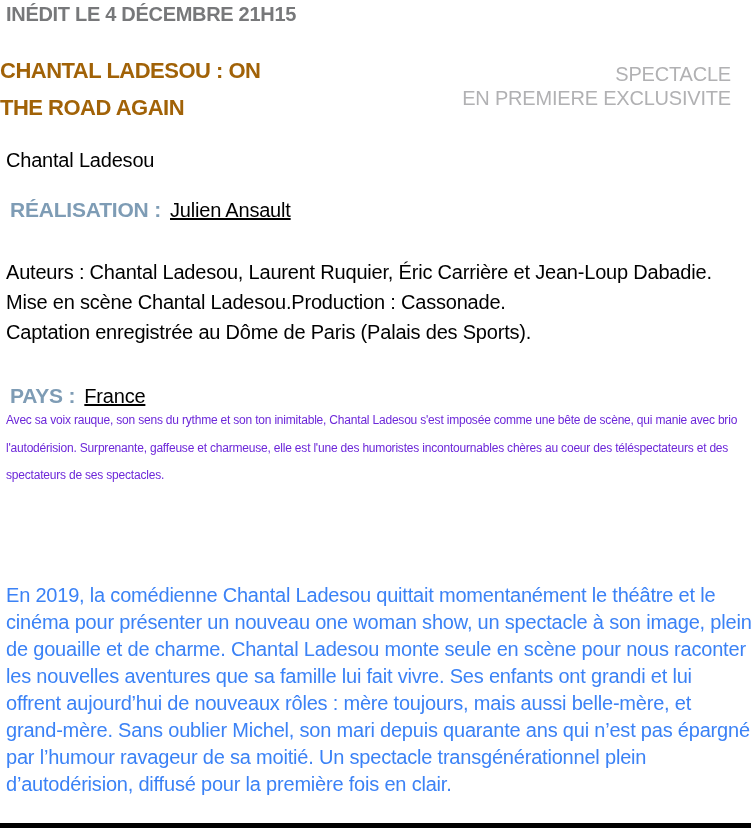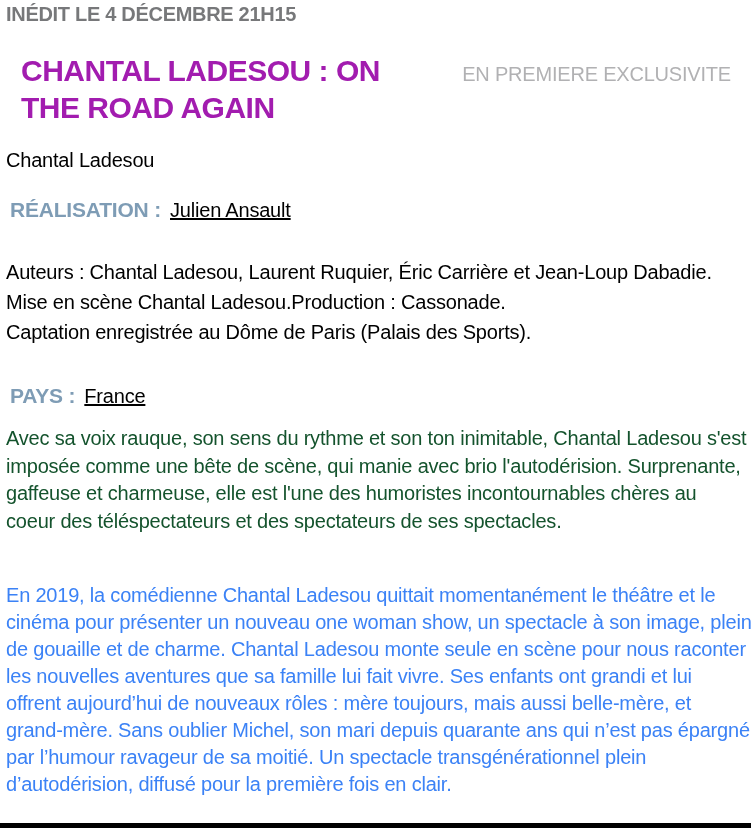--- a/index.html
+++ b/index.html
@@ -22,27 +22,27 @@
     left: 6px;
     font-size: 20px;
     font-weight: bold;
     letter-spacing: -0.3px;
     color: #77787a;
     white-space: nowrap;
   }
   .title {
     position: absolute;
     top: 52px;
-    left: 21px;
+    left: 0;
     width: 470px;
-    font-size: 30px;
+    font-size: 22px;
     font-weight: bold;
     line-height: 37px;
     letter-spacing: -0.5px;
-    color: #a21caf;
+    color: #a16207;
   }
   .title .line { display: block; }
   .category {
     position: absolute;
     top: 62px;
     right: 20px;
     text-align: right;
     font-size: 20px;
     line-height: 24px;
     letter-spacing: -0.2px;
@@ -84,27 +84,27 @@
     top: 257px;
     left: 6px;
     width: 742px;
     font-size: 20px;
     line-height: 30px;
     letter-spacing: -0.2px;
     color: #000000;
   }
   .synopsis-p1 {
     position: absolute;
-    top: 425px;
+    top: 407px;
     left: 6px;
     width: 744px;
-    font-size: 20px;
+    font-size: 12px;
     line-height: 27.5px;
     letter-spacing: -0.2px;
-    color: #14532d;
+    color: #6d28d9;
   }
   .synopsis-p2 {
     position: absolute;
     top: 582px;
     left: 6px;
     width: 746px;
     font-size: 20px;
     line-height: 27px;
     letter-spacing: -0.2px;
     color: #3b82f6;
@@ -124,20 +124,21 @@
 <div class="page">
 
   <div class="broadcast-info">INÉDIT LE 4 DÉCEMBRE 21H15</div>
 
   <h1 class="title" style="margin:0;">
     <span class="line">CHANTAL LADESOU : ON</span>
     <span class="line">THE ROAD AGAIN</span>
   </h1>
 
   <div class="category">
+    <span class="line">SPECTACLE</span>
     <span class="line">EN PREMIERE EXCLUSIVITE</span>
   </div>
 
   <div class="subtitle">Chantal Ladesou</div>
 
   <div class="field-row realisation">
     <span class="field-label">RÉALISATION :</span><span class="field-value">Julien Ansault</span>
   </div>
 
   <div class="credits-block">

